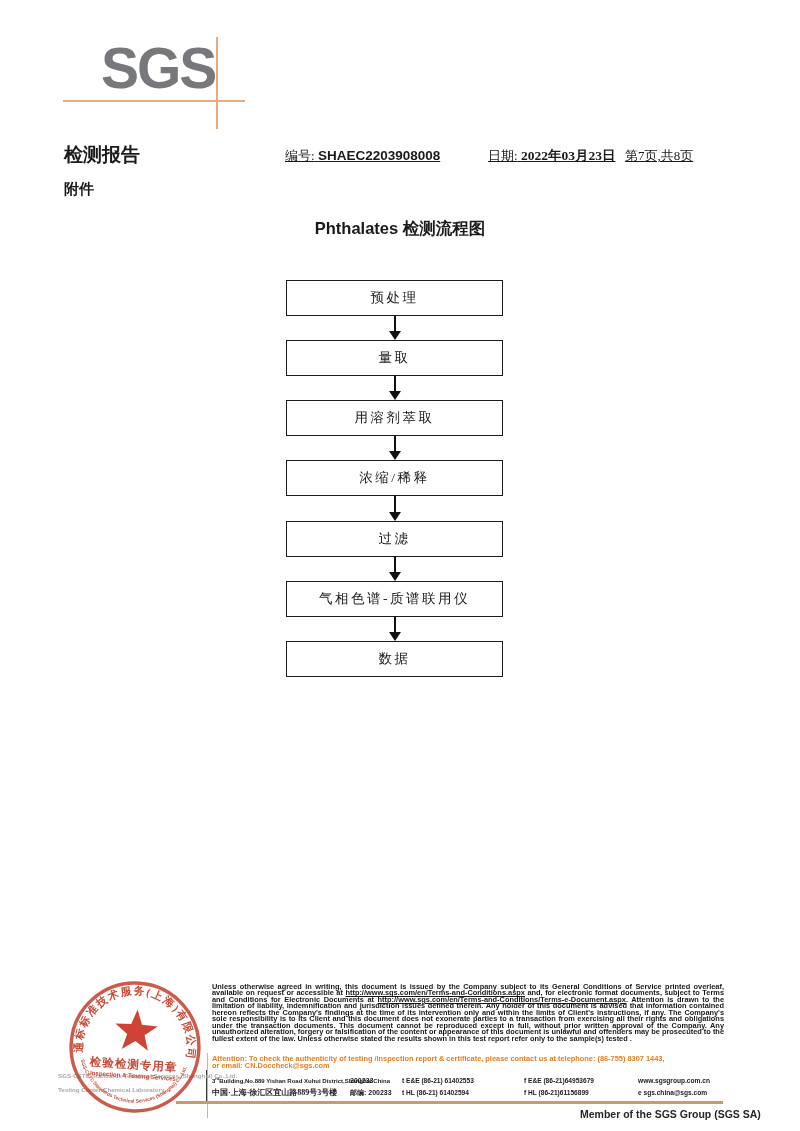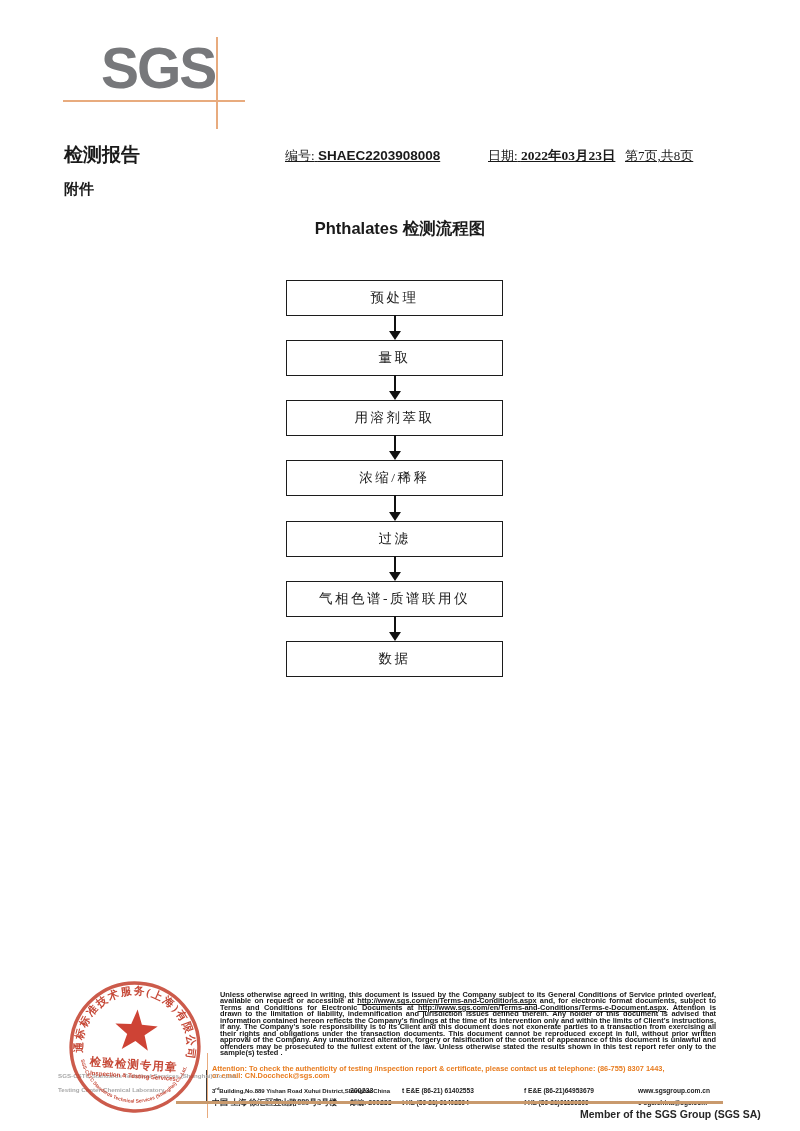--- a/index.html
+++ b/index.html
@@ -33,24 +33,24 @@
   .arrow .stem{width:2.6px;background:#111;flex:1;}
   .arrow .head{width:0;height:0;border-left:6px solid transparent;
                border-right:6px solid transparent;border-top:9px solid #111;}
 
   
   .stamp-co{left:58px;top:1069px;font:600 6.2px/14px "Liberation Sans",sans-serif;
             color:#a9a9a9;white-space:nowrap;z-index:1;}
   .stamp-svg{left:64px;top:976px;z-index:2;opacity:.93;transform:rotate(4deg);}
 
   .foot-block{left:212px;top:984px;width:512px;}
-  .disclaimer{margin:8px;text-align:justify;font:600 7.4px/6.45px "Liberation Sans",sans-serif;
+  .disclaimer{margin:0;text-align:justify;font:600 7.4px/6.45px "Liberation Sans",sans-serif;
               color:#191919;}
   .disclaimer .lnk{text-decoration:underline;}
-  .attention{margin-top:2px;font:700 7.4px/7px "Liberation Sans",sans-serif;color:#e87c1f;}
+  .attention{margin-top:13px;font:700 7.4px/7px "Liberation Sans",sans-serif;color:#e87c1f;}
 
   .addr-block{margin-top:3px;}
   .addr-row{display:flex;align-items:baseline;height:14px;white-space:nowrap;}
   .col-addr{width:138px;font:600 6px/14px "Liberation Sans",sans-serif;}
   .col-addr.cn{font:700 8px/14px "Liberation Serif","DejaVu Serif",serif;}
   .col-post{width:52px;font:600 7px/14px "Liberation Sans",sans-serif;}
   .col-tel{width:122px;font:600 6.6px/14px "Liberation Sans",sans-serif;}
   .col-fax{width:114px;font:600 6.6px/14px "Liberation Sans",sans-serif;}
   .col-site{flex:1;font:600 6.6px/14px "Liberation Sans",sans-serif;}
   sup{font-size:4px;}

